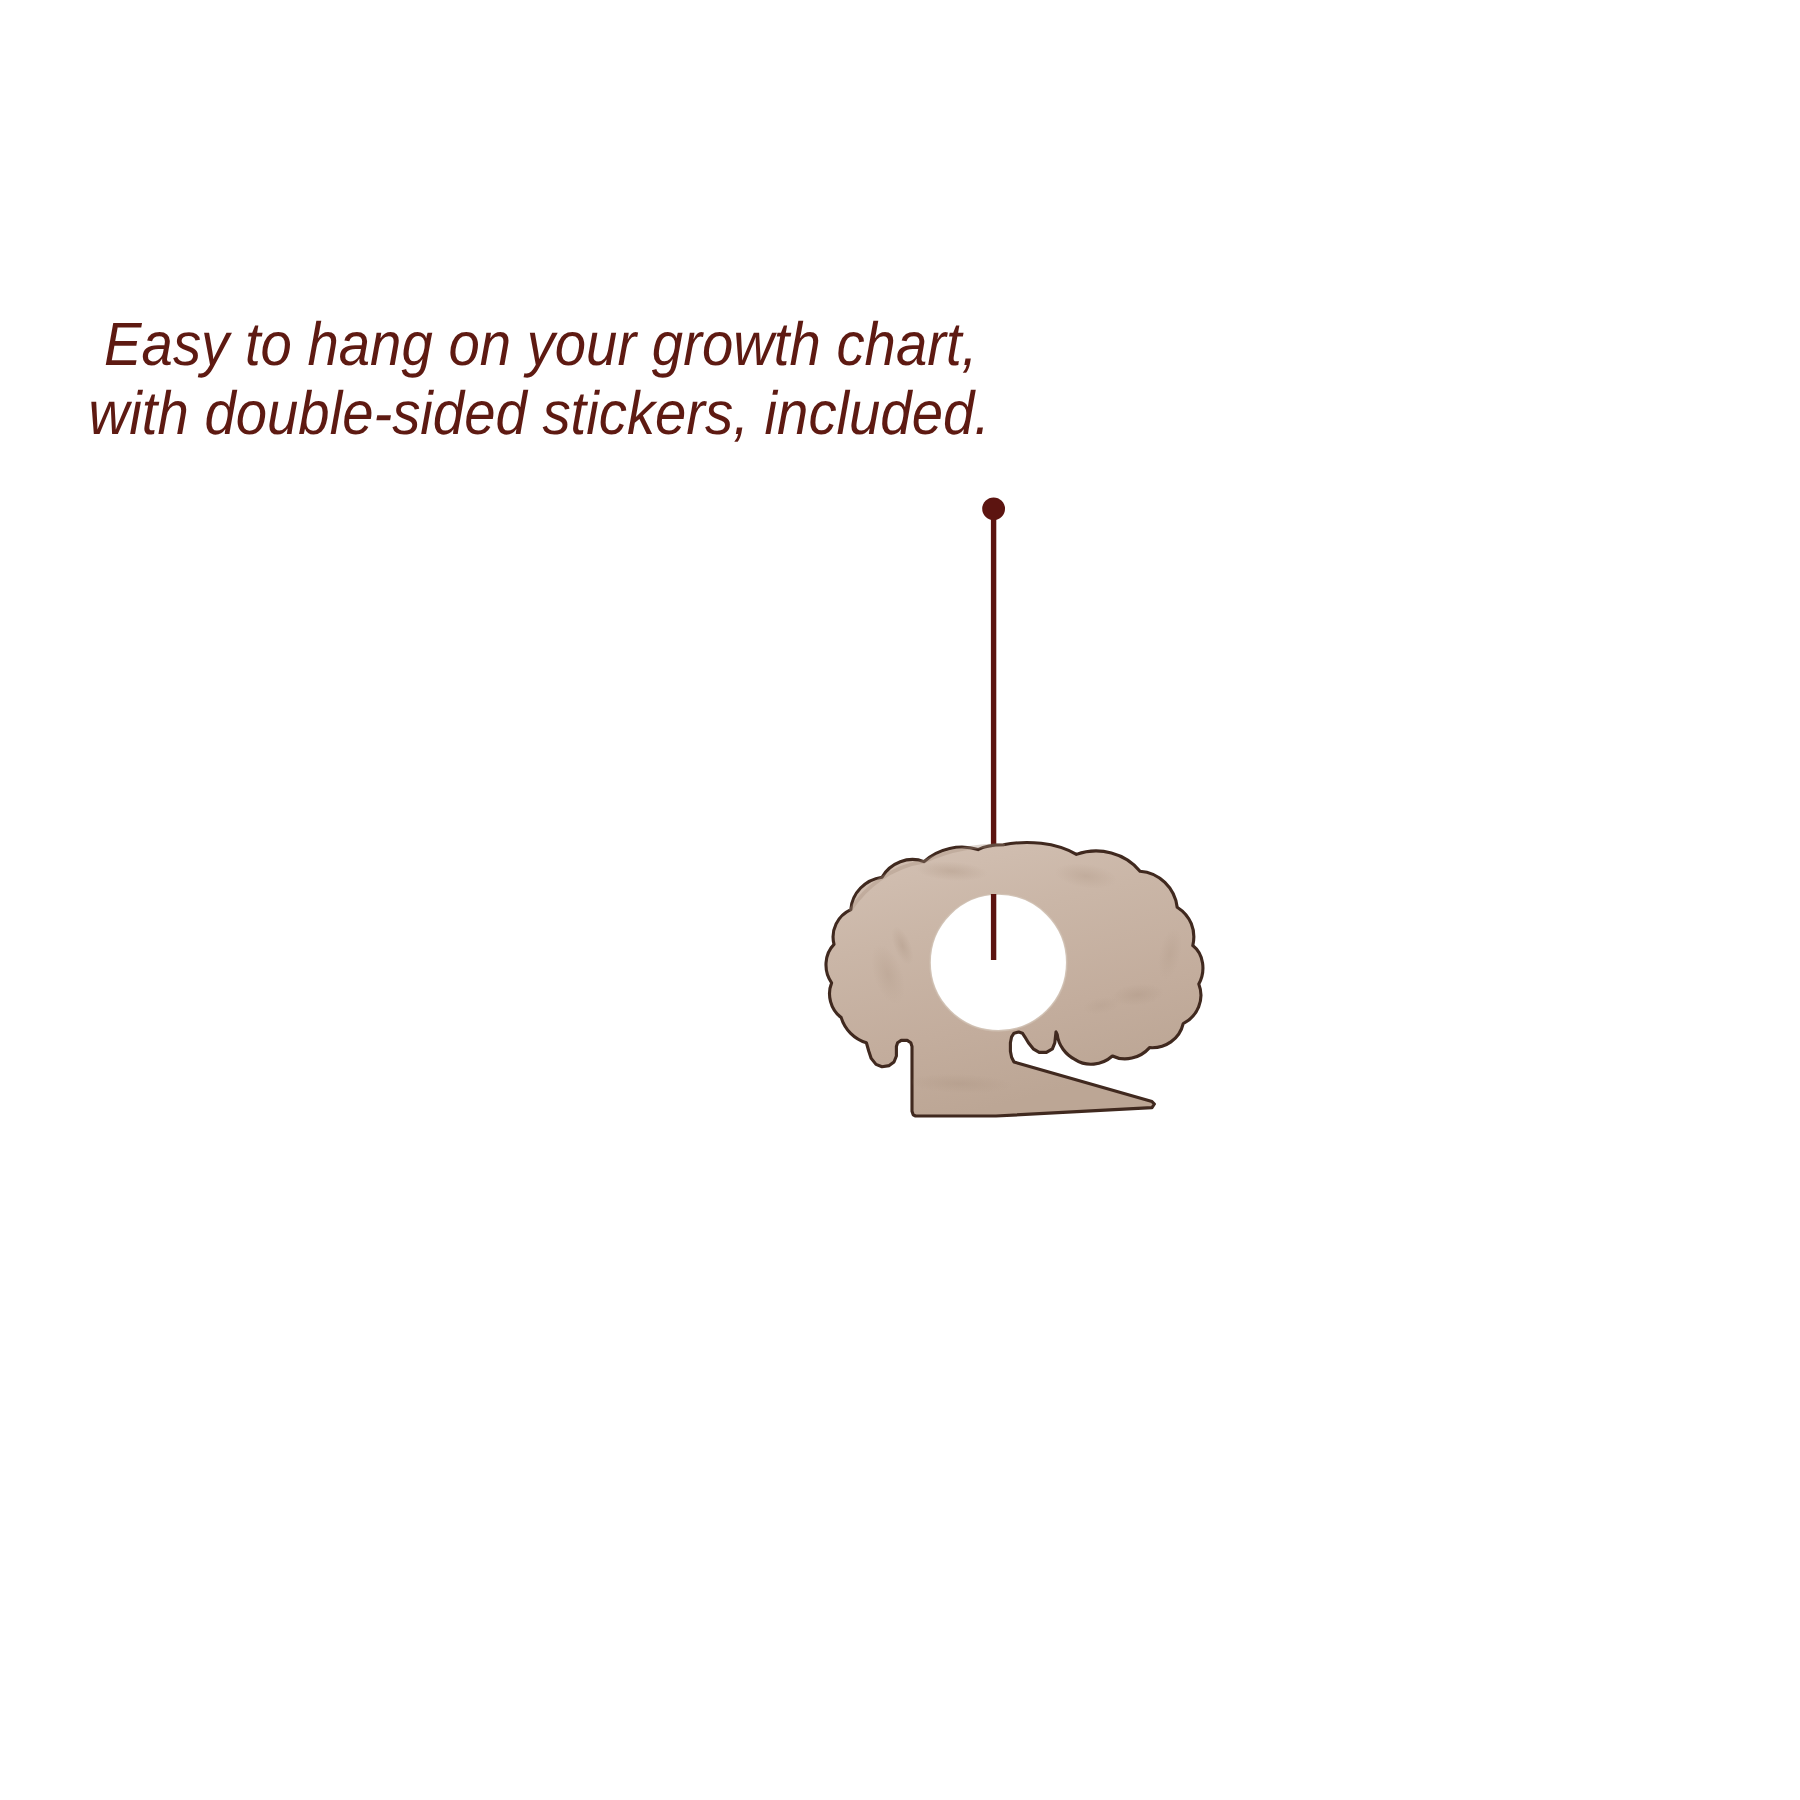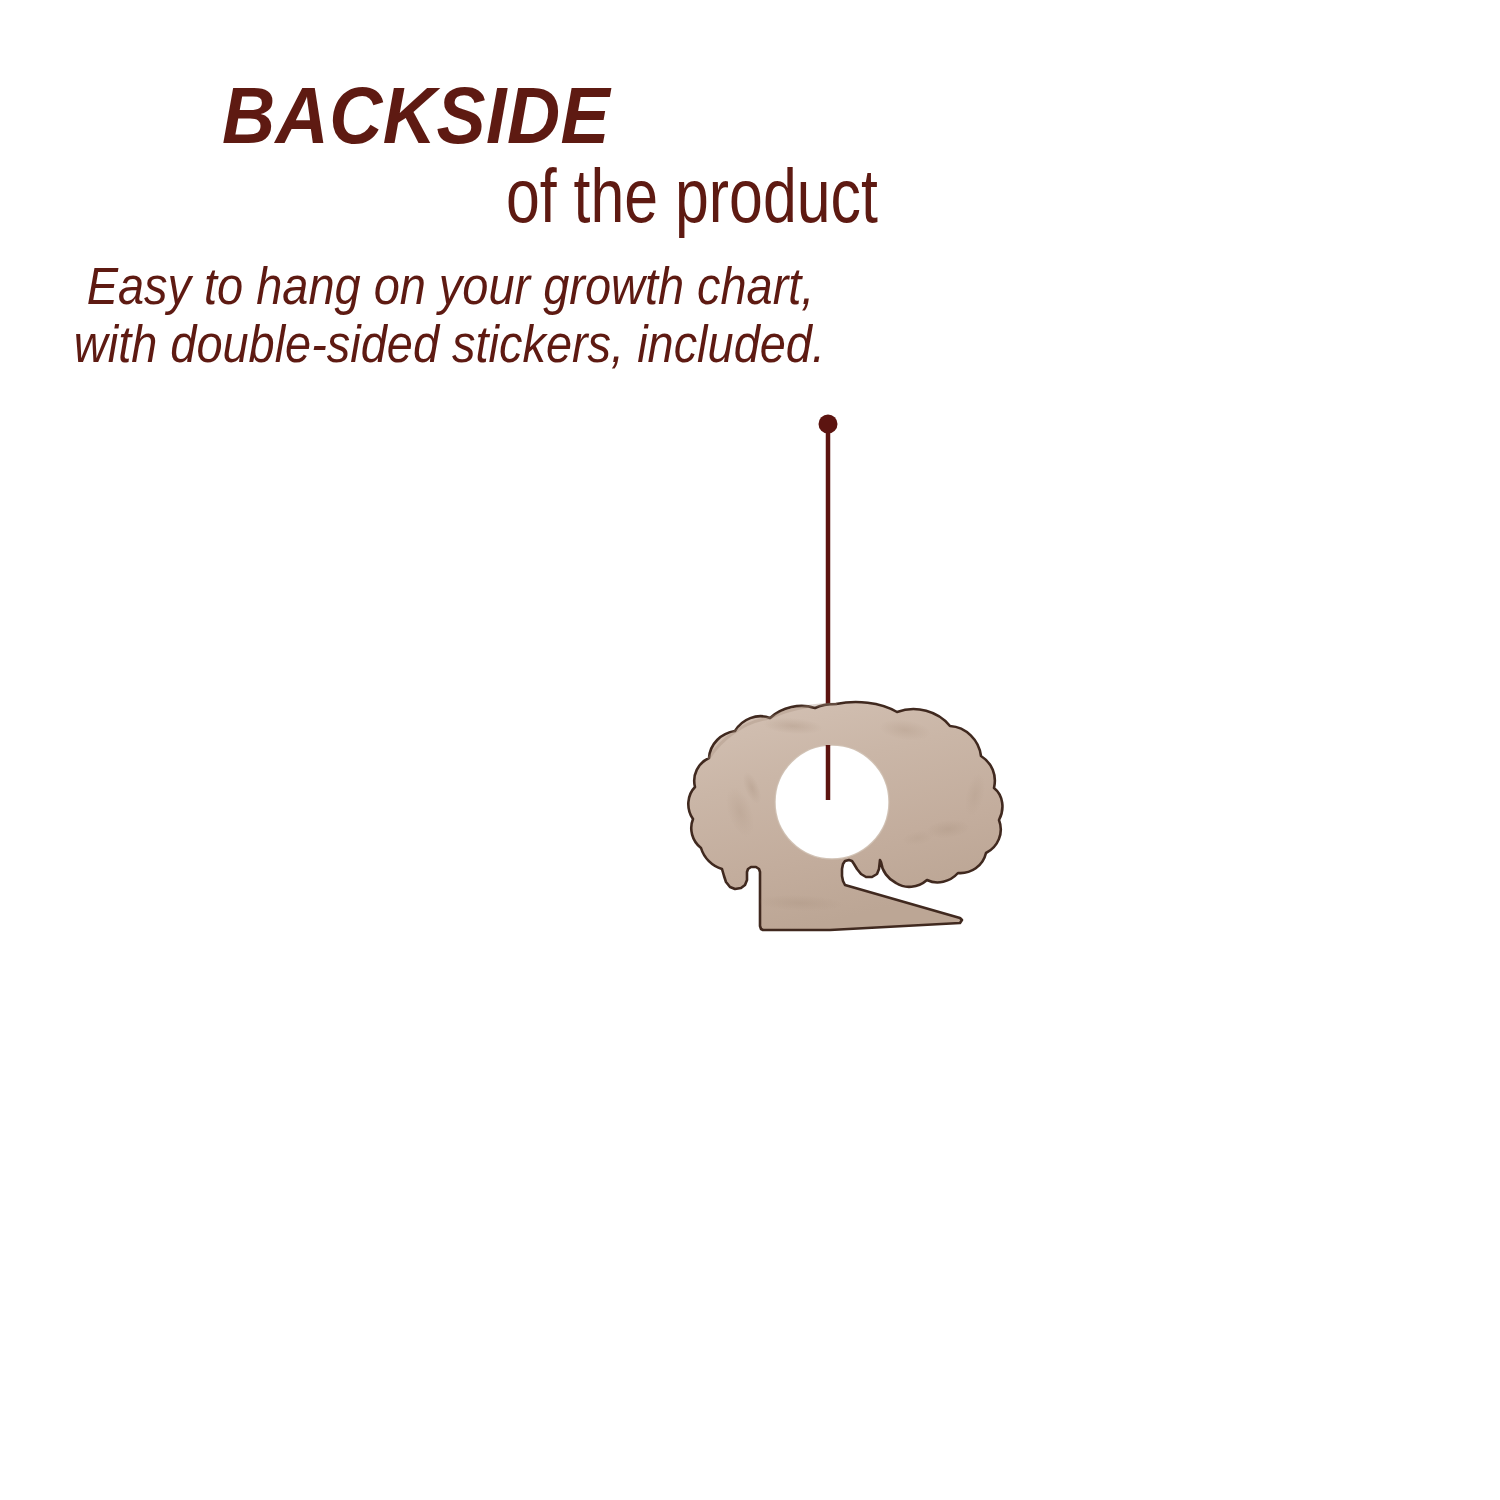--- a/index.html
+++ b/index.html
@@ -87,24 +87,20 @@
     height: 1500px;
     pointer-events: none;
   }
   .product-stage svg { display: block; }
 </style>
 </head>
 <body>
 
 <div id="page">
 
-  <div class="headline-block">
-    <div class="headline-main">BACKSIDE</div>
-    <div class="headline-sub">of the product</div>
-  </div>
 
   <div class="description">
     <span class="desc-line desc-line-1">Easy to hang on your growth chart,</span>
     <span class="desc-line desc-line-2">with double-sided stickers, included.</span>
   </div>
 
   <div class="product-stage">
     <svg width="1500" height="1500" viewBox="0 0 1500 1500" xmlns="http://www.w3.org/2000/svg">
       <defs>
 

